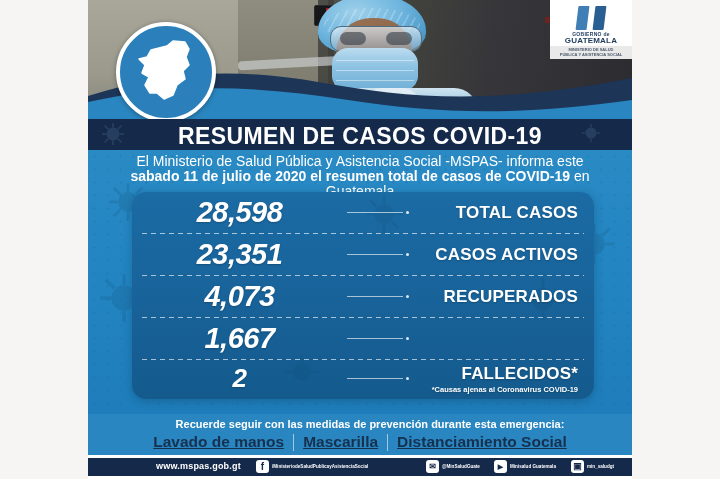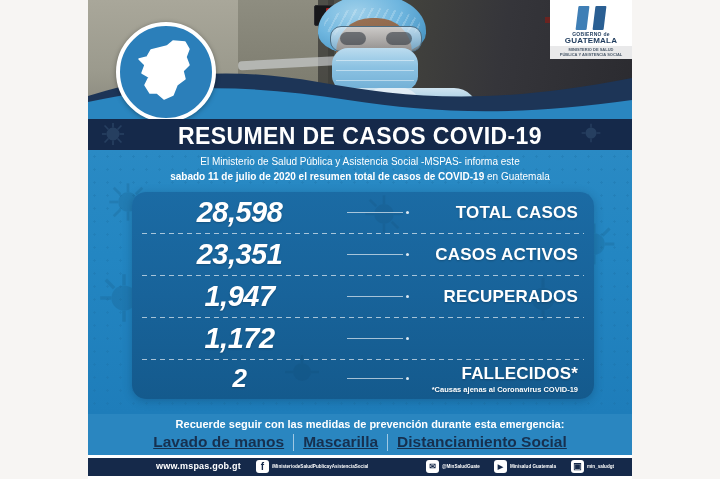--- a/index.html
+++ b/index.html
@@ -77,21 +77,21 @@
 
   
   .body{position:absolute;left:0;top:150px;width:544px;height:264px;
         background:linear-gradient(180deg,#2a8ac4 0%,#2386c2 40%,#1e7dba 100%);overflow:hidden;}
   .dots{position:absolute;left:0;top:0;width:544px;height:264px;opacity:.30;
         background-image:radial-gradient(circle,#1a6ea3 1.3px,transparent 1.4px);
         background-size:13px 13px;}
   .vsvg{position:absolute;opacity:.22;}
 
   .subtitle{position:absolute;left:10px;right:10px;top:154px;text-align:center;color:#ffffff;
-            font-size:10px;line-height:15px;}
+            font-size:14px;line-height:15px;}
   .subtitle b{font-weight:bold;}
 
   
   .card{position:absolute;left:44px;top:192px;width:462px;height:207px;border-radius:14px;
         background:linear-gradient(180deg,#1b6ba4 0%,#18639a 50%,#145a8d 100%);overflow:hidden;
         box-shadow:0 2px 10px rgba(8,40,70,.28);}
   .card .cvirus{position:absolute;opacity:.13;}
   .row{position:absolute;left:0;width:462px;height:41px;display:flex;align-items:center;}
   .row .num{width:215px;text-align:center;color:#ffffff;font-weight:bold;font-size:29px;letter-spacing:-.5px;
             text-shadow:0 1px 2px rgba(0,0,0,.22);font-style:italic;}
@@ -291,31 +291,31 @@
         <div class="num">23,351</div>
         <div class="conn">
             <div class="line"></div>
             <div class="dot"></div>
           </div>
         <div class="lbl">CASOS ACTIVOS</div>
       </div>
       <div class="sep" style="top:83px"></div>
 
       <div class="row" style="top:84px">
-        <div class="num">1,947</div>
+        <div class="num">4,073</div>
         <div class="conn">
             <div class="line"></div>
             <div class="dot"></div>
           </div>
         <div class="lbl">RECUPERADOS</div>
       </div>
       <div class="sep" style="top:125px"></div>
 
       <div class="row" style="top:126px">
-        <div class="num">1,172</div>
+        <div class="num">1,667</div>
         <div class="conn">
             <div class="line"></div>
             <div class="dot"></div>
           </div>
       </div>
       <div class="sep" style="top:167px"></div>
 
       <div class="row" style="top:166px;height:41px">
         <div class="num small">2</div>
         <div class="conn">

